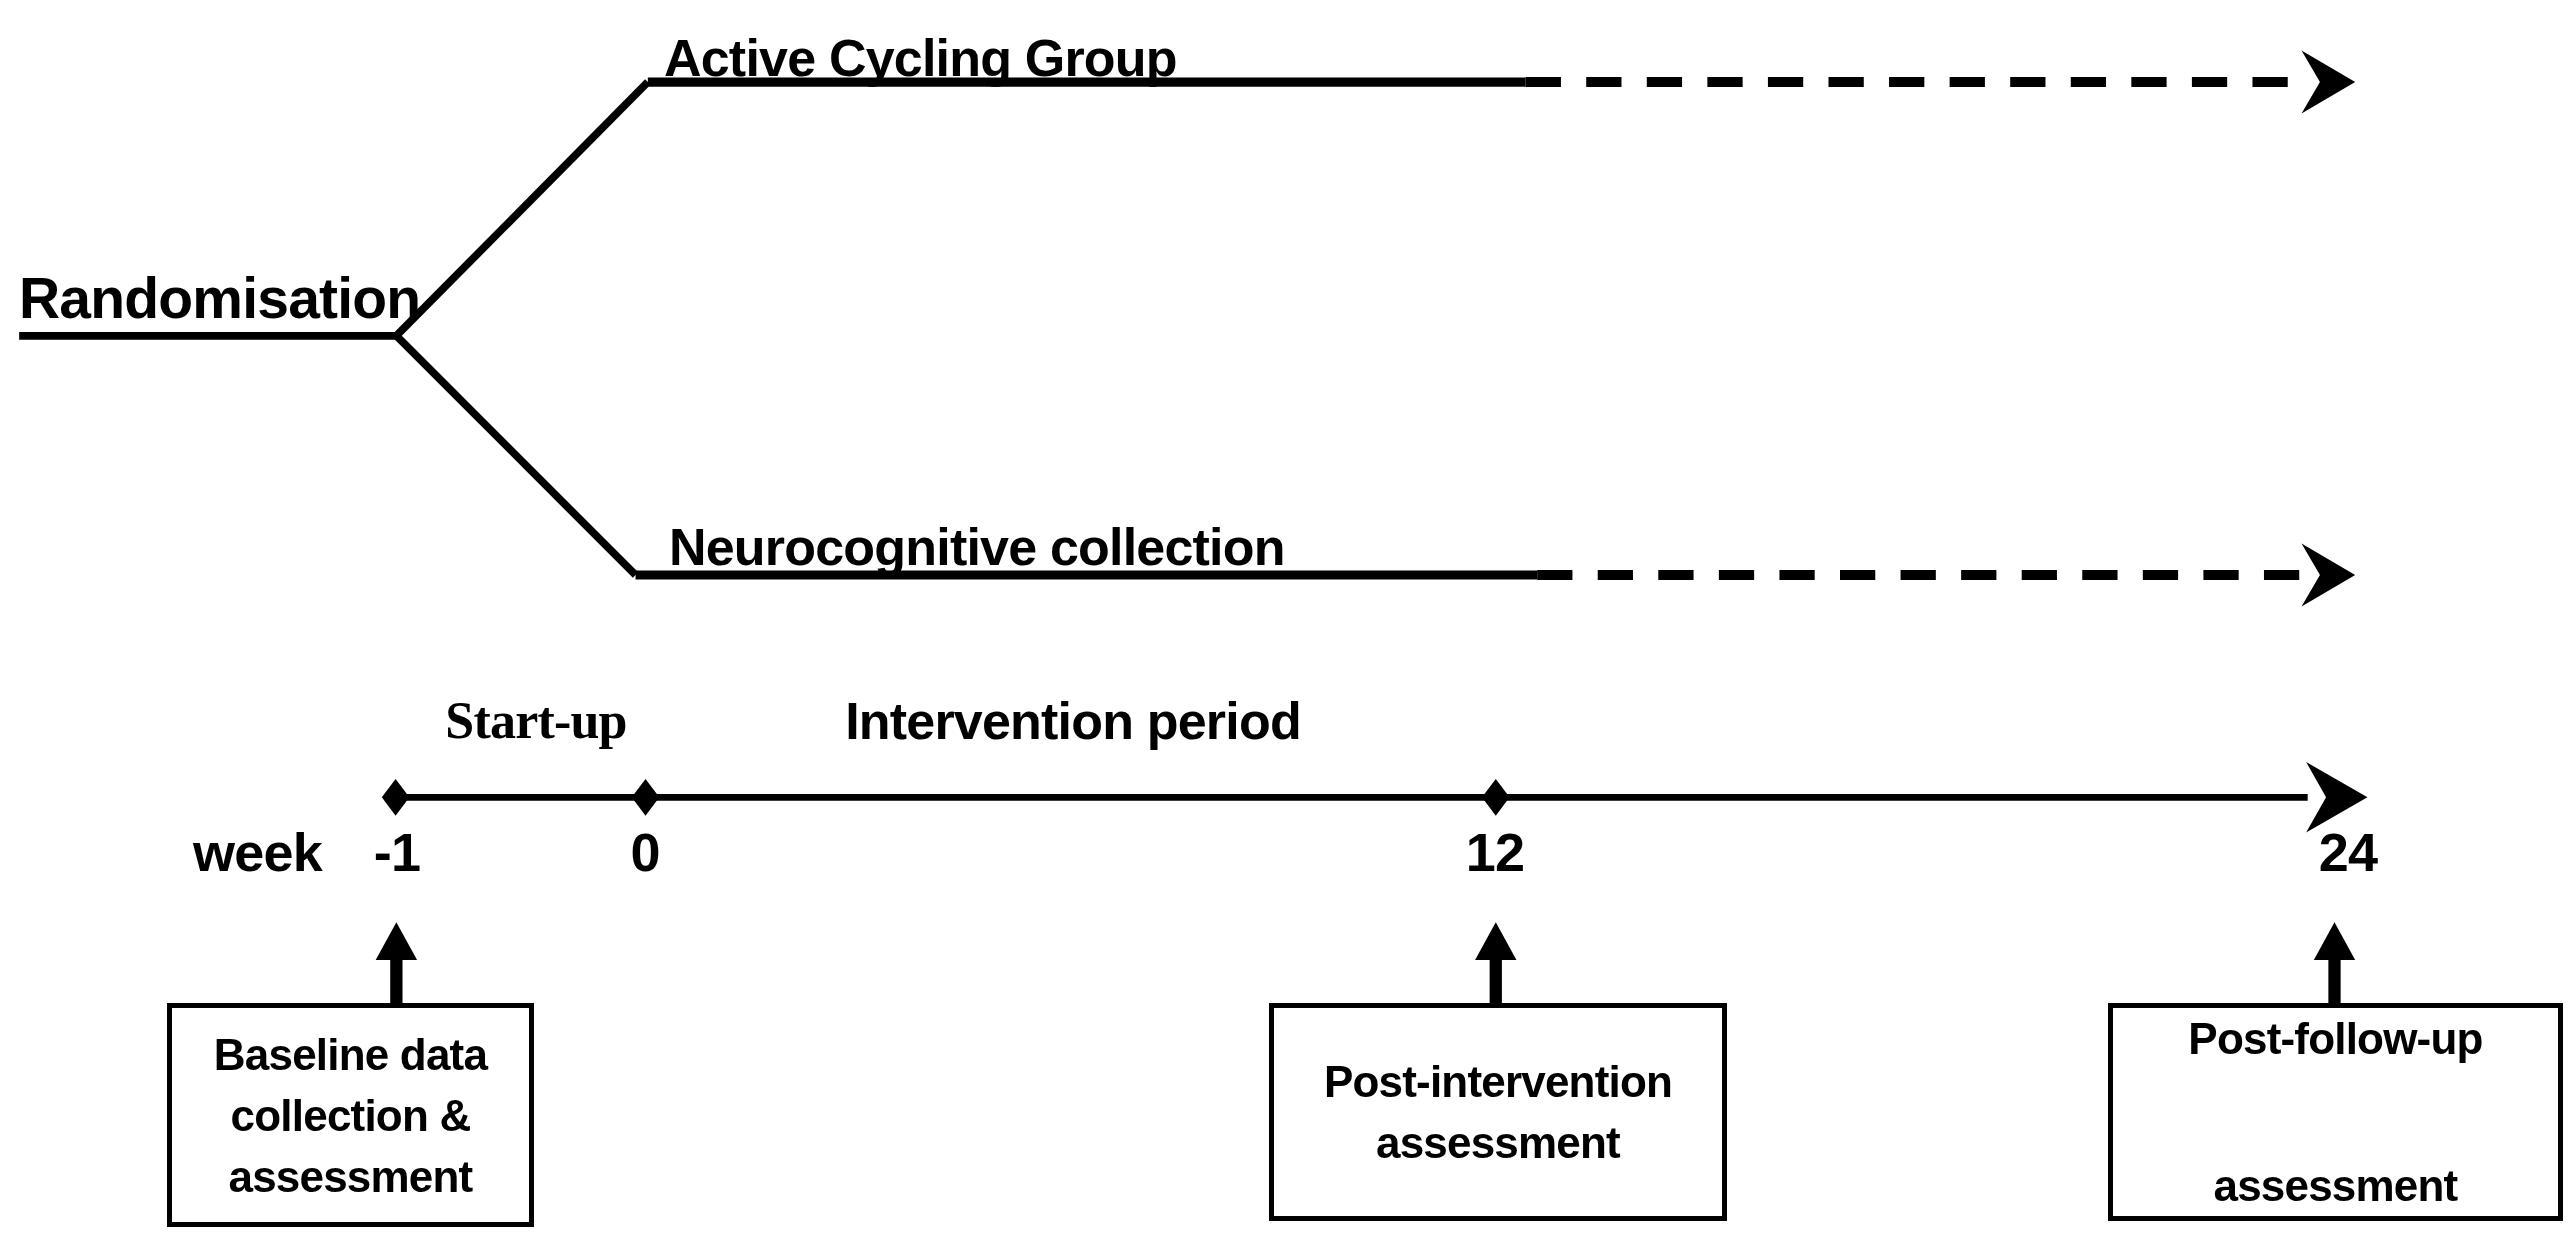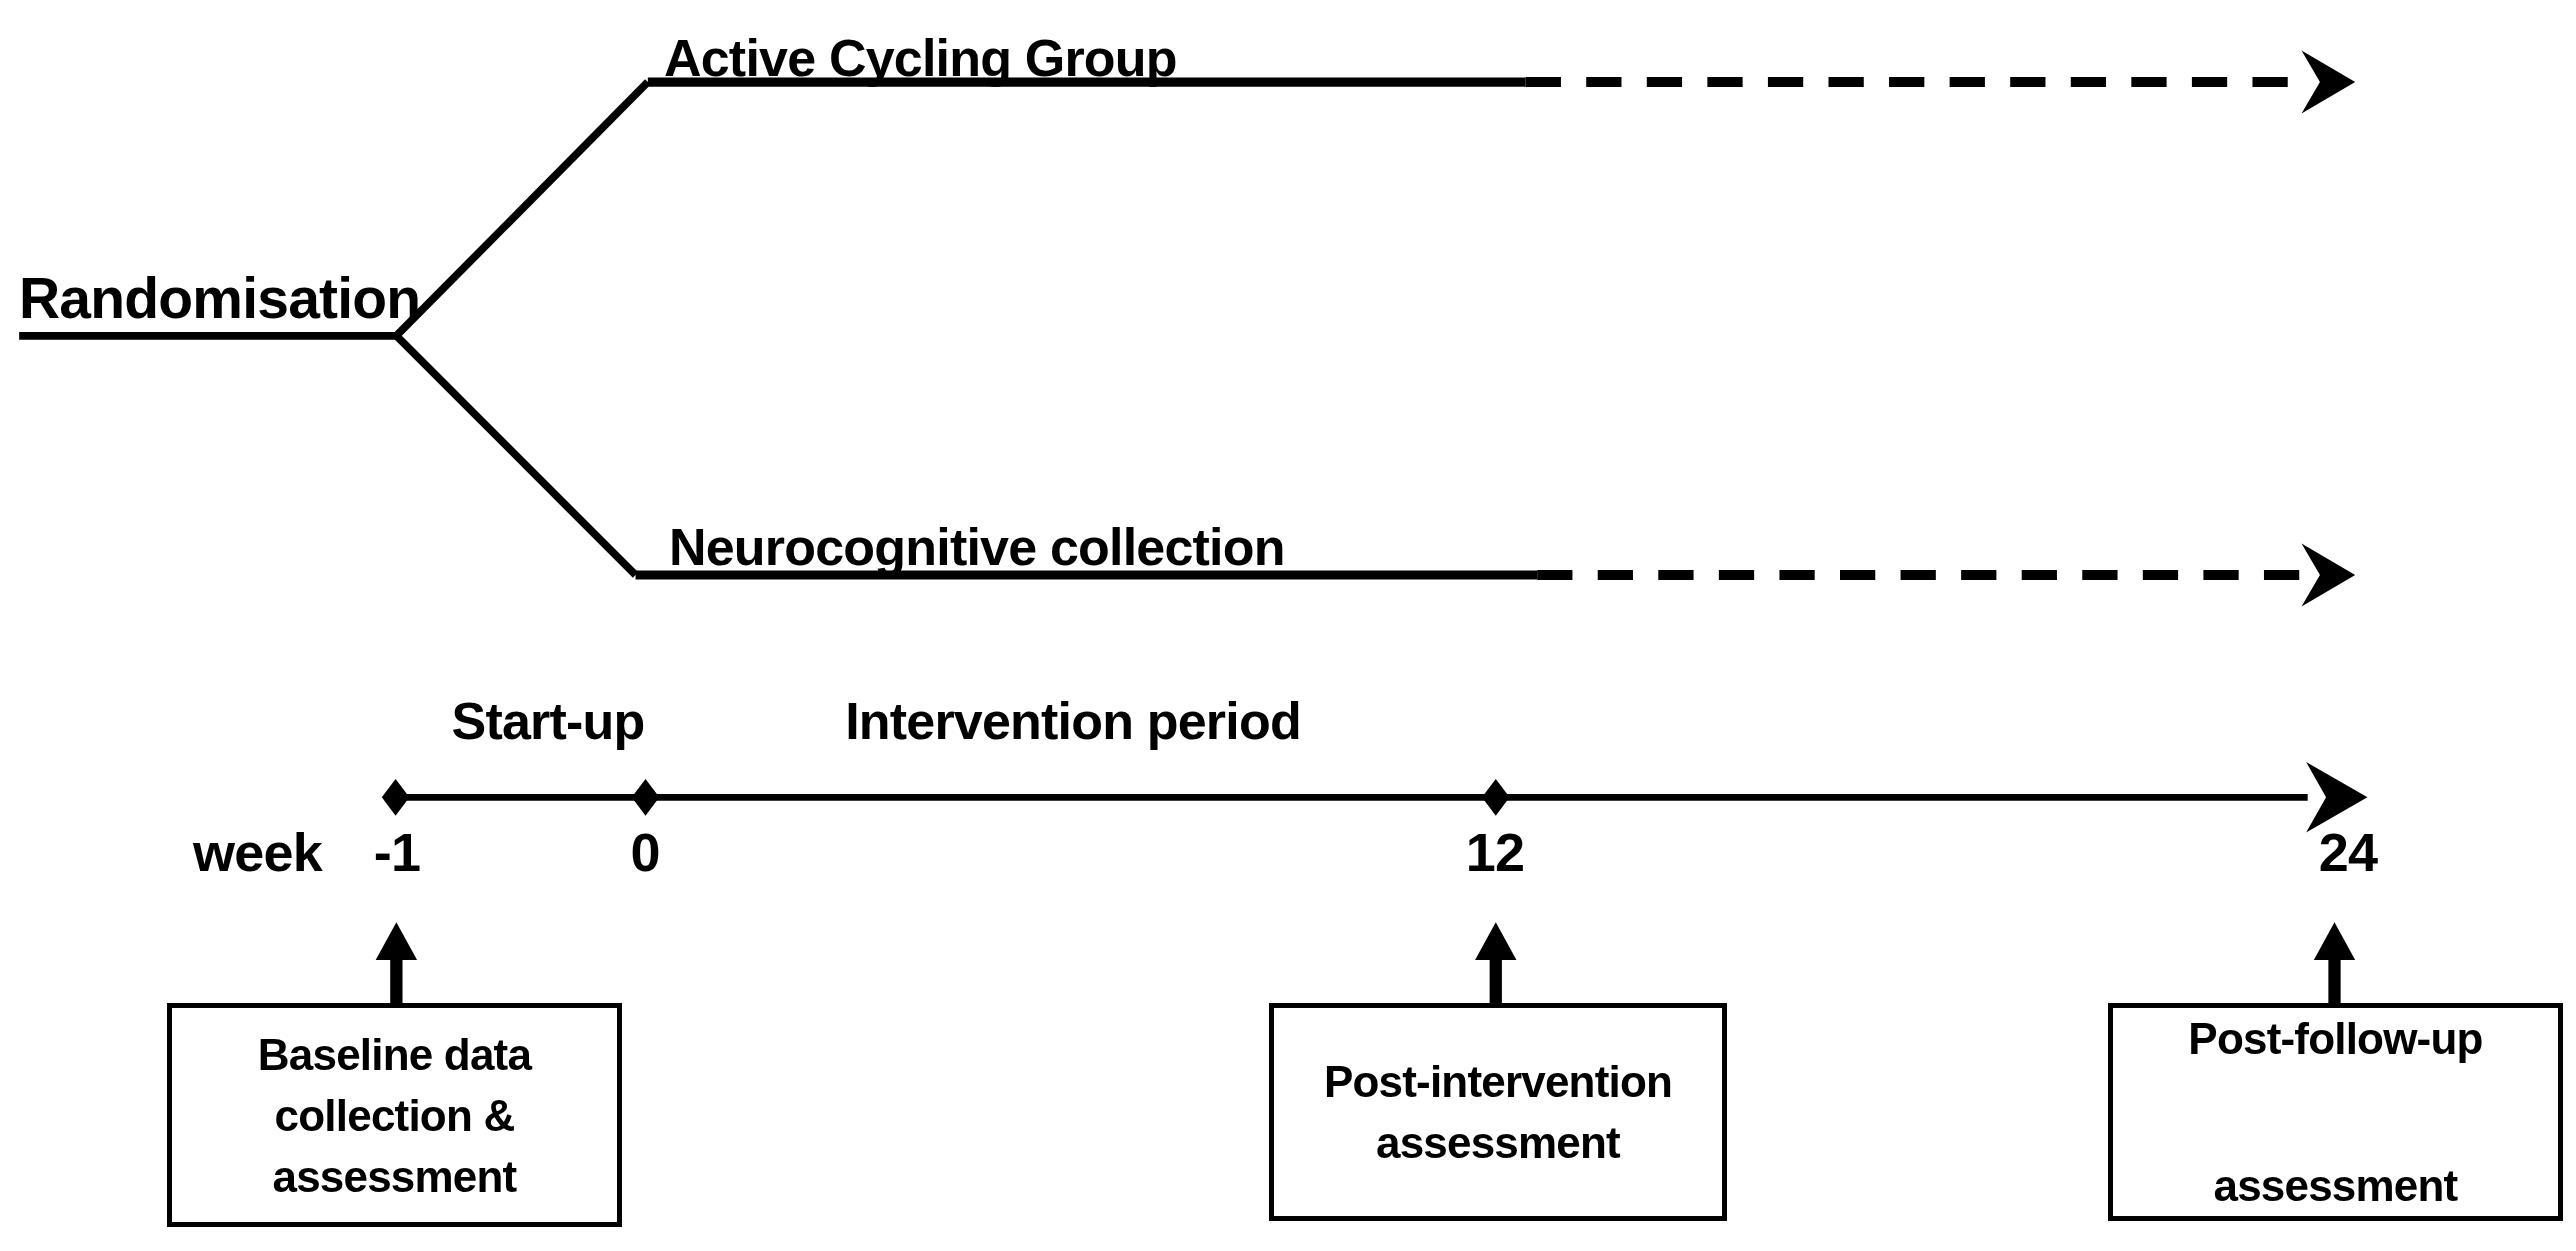--- a/index.html
+++ b/index.html
@@ -92,30 +92,30 @@
       <polygon points="3045,1203 3018,1252 3072,1252" fill="#000"></polygon>
     </g>
   </svg>
 
   <div class="lbl root-lbl" style="left:19px; top:267px;">Randomisation</div>
 
   <div class="lbl branch-lbl" style="left:664px; top:9.2px;">Active Cycling Group</div>
 
   <div class="lbl branch-lbl" style="left:669px; top:498px;">Neurocognitive collection</div>
 
-  <div class="lbl period-lbl" style="left:548px; top:692px;">Start-up</div>
+  <div class="lbl period-lbl" style="left:536px; top:692px;font-family:Liberation Serif, serif;">Start-up</div>
   <div class="lbl period-lbl" style="left:1073px; top:692px;">Intervention period</div>
 
   <div class="lbl week-lbl" style="left:193px; top:822px;">week</div>
   <div class="lbl tick-lbl" style="left:397px; top:822px;">-1</div>
   <div class="lbl tick-lbl" style="left:645px; top:822px;">0</div>
   <div class="lbl tick-lbl" style="left:1495px; top:822px;">12</div>
   <div class="lbl tick-lbl" style="left:2348px; top:822px;">24</div>
 
-  <div class="assess-box" style="left:167px; top:1003px; width:455px; height:224px;">
+  <div class="assess-box" style="left:167px; top:1003px; width:367px; height:224px;">
     <span class="box-line">Baseline data</span>
     <span class="box-line">collection &amp;</span>
     <span class="box-line">assessment</span>
   </div>
 
   <div class="assess-box" style="left:1269px; top:1003px; width:458px; height:218px;text-align:right;">
     <span class="box-line">Post-intervention</span>
     <span class="box-line">assessment</span>
   </div>
 

